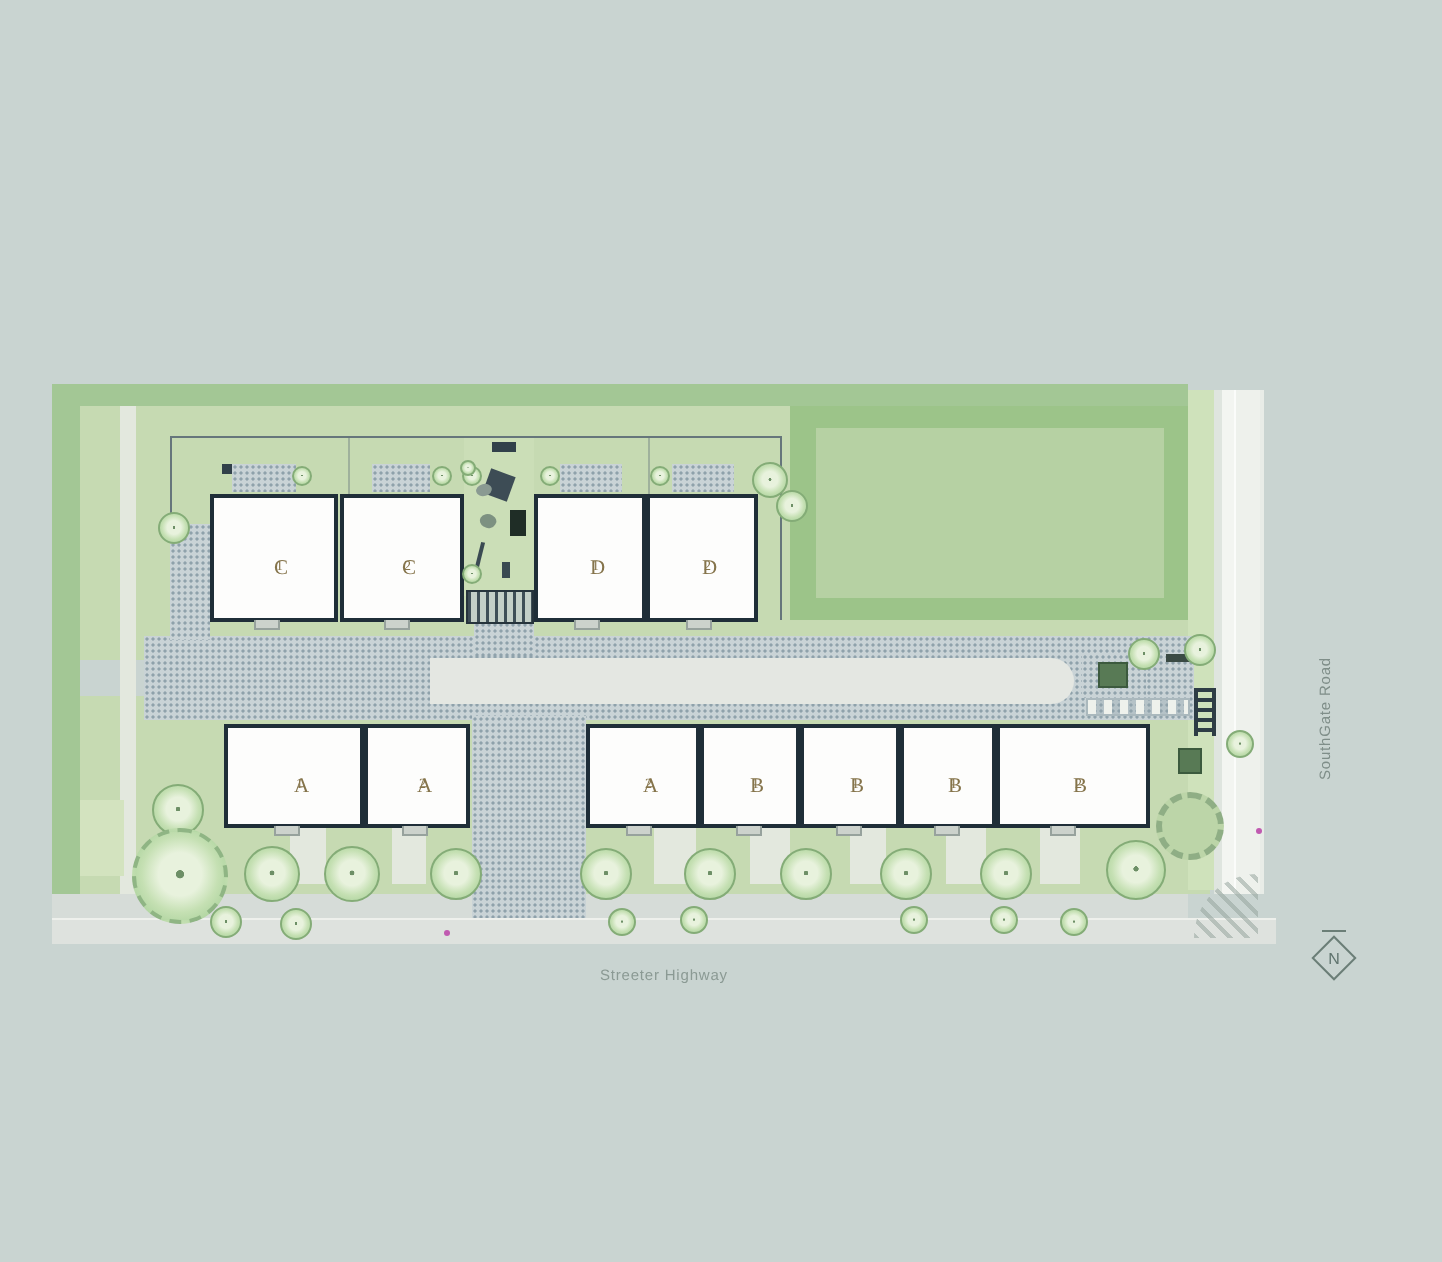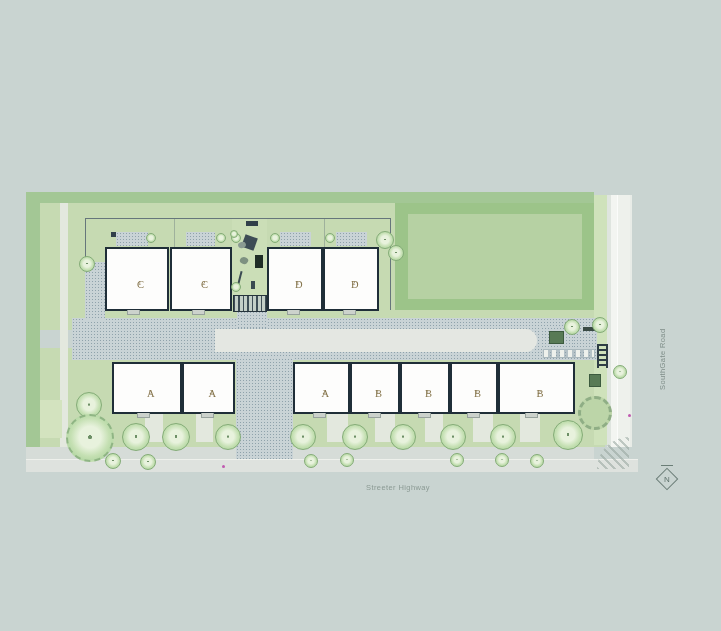--- a/index.html
+++ b/index.html
@@ -239,21 +239,21 @@
       <div class="tree" style="left: 304px; top: 454px; width: 14px; height: 14px;"></div>
       <div class="tree" style="left: 340px; top: 453px; width: 14px; height: 14px;"></div>
       <div class="tree" style="left: 450px; top: 453px; width: 14px; height: 14px;"></div>
       <div class="tree" style="left: 495px; top: 453px; width: 14px; height: 14px;"></div>
       <div class="tree" style="left: 530px; top: 454px; width: 14px; height: 14px;"></div>
       <div class="tree spiky" style="left: 66px; top: 414px; width: 48px; height: 48px;"></div>
       <div class="dot" style="left: 222px; top: 465px; width: 3px; height: 3px;"></div>
       <div class="dot" style="left: 628px; top: 414px; width: 3px; height: 3px;"></div>
     </div>
 
-  <div class="street" style="left:300px;top:483px;width:130px;text-align:right;">Streeter Highway</div>
+  <div class="street" style="left:300px;top:483px;width:130px;text-align:left;">Streeter Highway</div>
   <div class="street v" style="left:658px;top:310px;height:80px;">SouthGate Road</div>
 
   <div class="north" style="left:652px;top:462px;width:30px;height:40px;">
     <div class="bar"></div>
     <div class="dia"></div>
     <div class="nl">N</div>
   </div>
 </div>
 
 </body></html>

